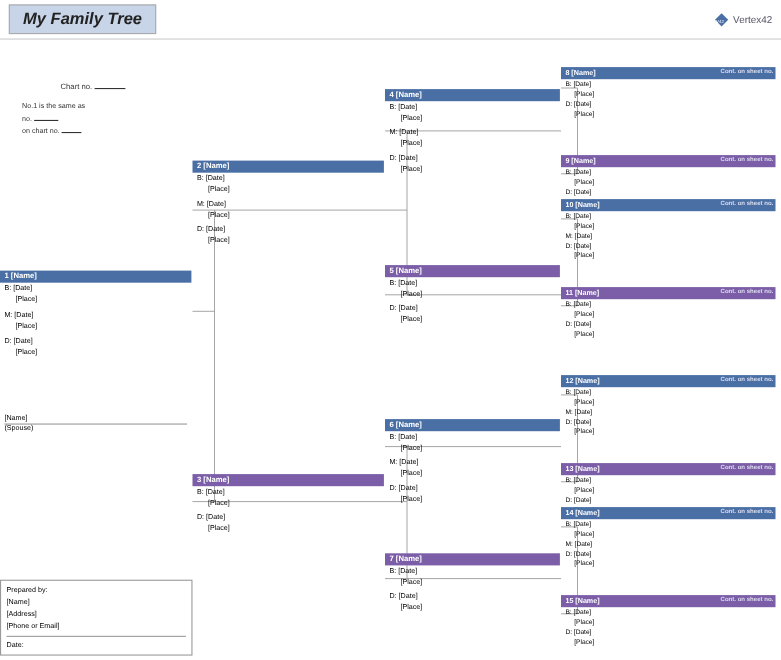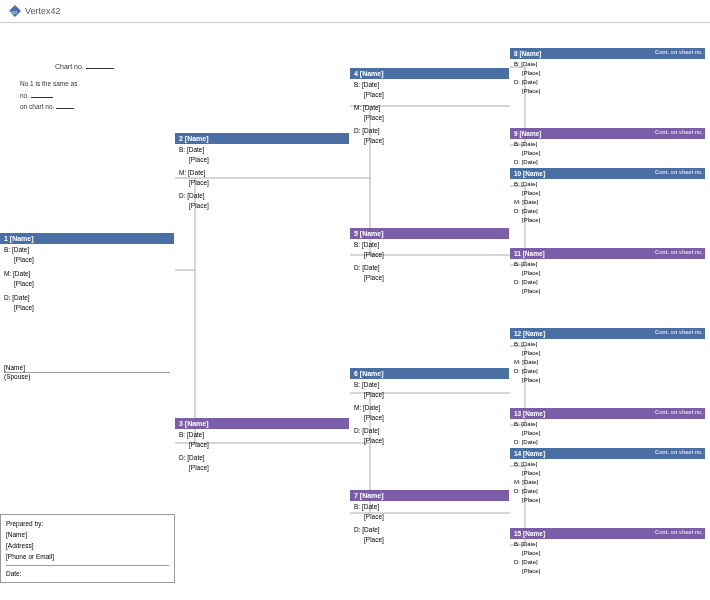--- a/index.html
+++ b/index.html
@@ -19,20 +19,23 @@
       left: 0;
       width: 100%;
       height: 100%;
       pointer-events: none;
     }
   </style>
 </head>
 <body>
 
 <div style="display:flex;justify-content:space-between;align-items:center;padding:4px 8px;border-bottom:1px solid #ccc;">
+  <div style="background:#c8d4e8;padding:4px 12px;font-size:15px;font-style:italic;font-weight:bold;color:#222;border:1px solid #aaa;">
+    <span>My Family Tree</span>
+  </div>
   <div style="font-size:9px;color:#556;display:flex;align-items:center;gap:3px;text-align:right;">
     <svg width="14" height="14" viewBox="0 0 14 14">
         <polygon points="7,1 13,7 7,13 1,7" fill="#4a6fa5"></polygon>
         <text x="2" y="10" font-size="4" fill="white">V42</text>
       </svg>
     <span>Vertex42</span>
   </div>
 </div>
 
 <div style="position:relative;width:710px;height:565px;overflow:hidden;">

